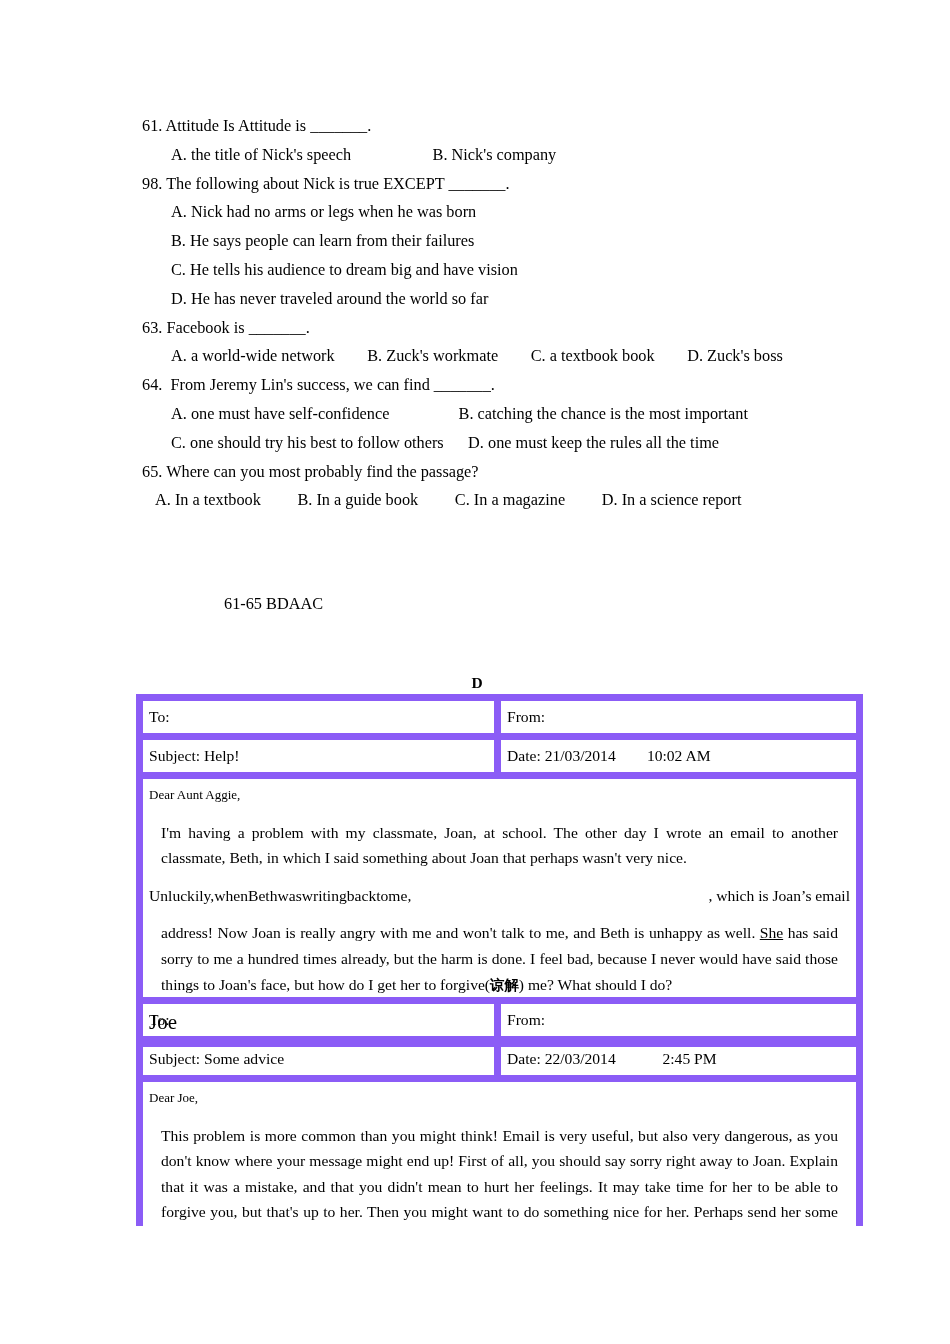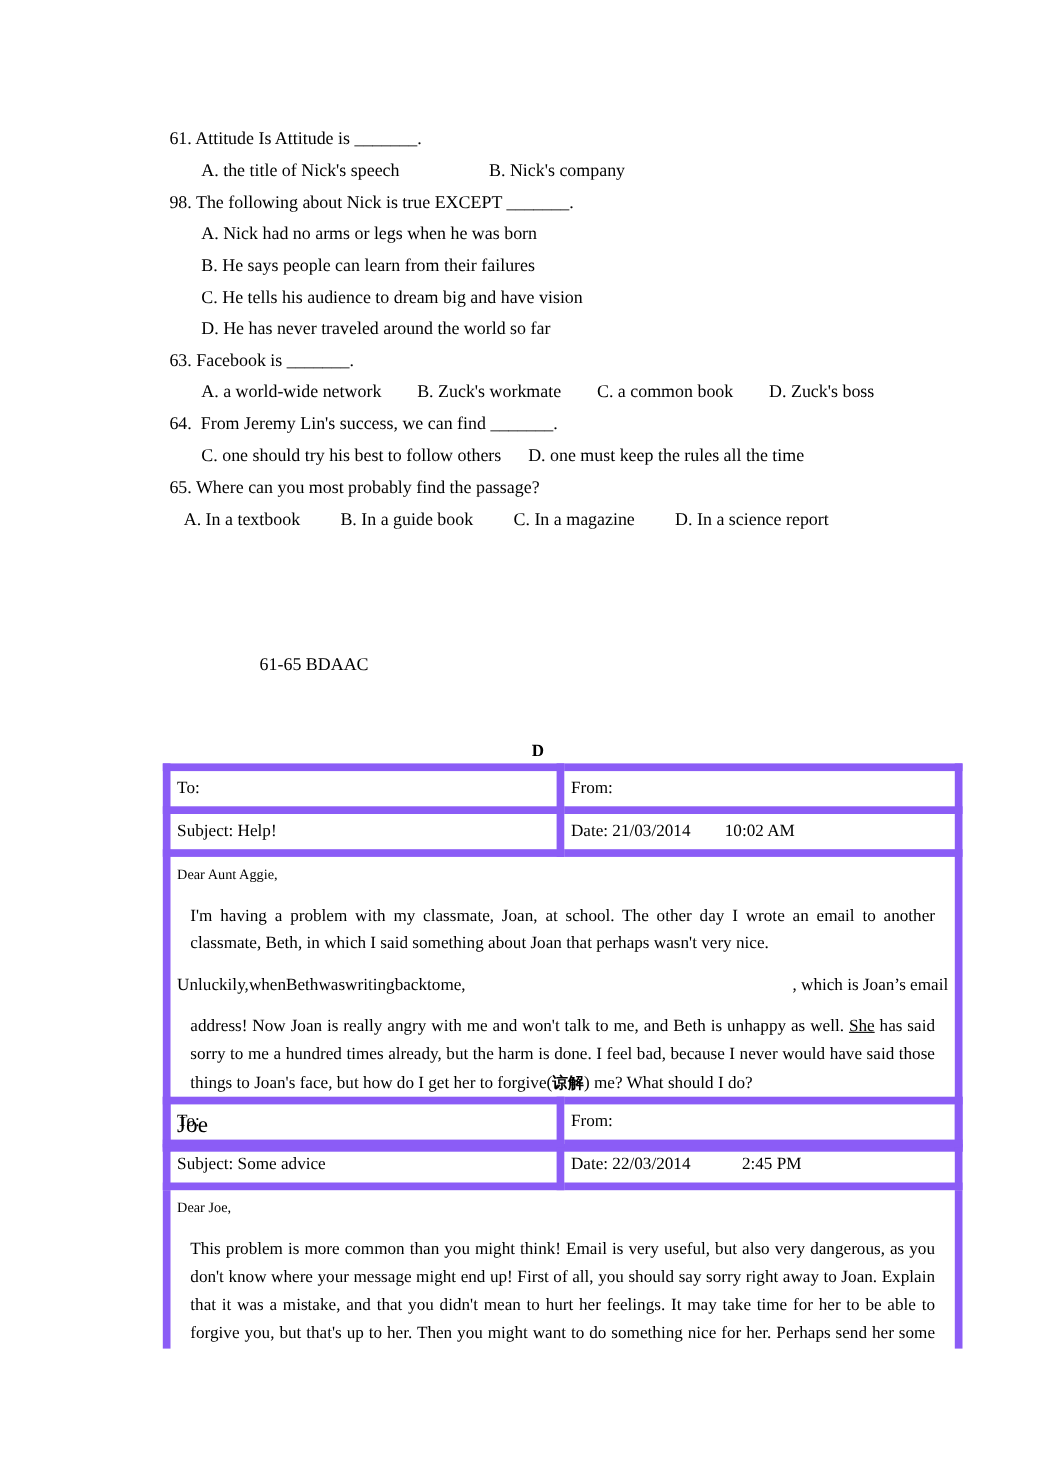--- a/index.html
+++ b/index.html
@@ -10,21 +10,21 @@
   body {
     width: 950px;
     height: 1344px;
     font-family: "Liberation Serif", "DejaVu Serif", serif;
     color: #000000;
     position: relative;
     overflow: hidden;
   }
   .page {
     position: absolute;
-    left: 12px;
+    left: 0;
     top: 0;
     width: 926px;
     height: 1344px;
   }
 
   
   .questions {
     position: absolute;
     left: 142px;
     top: 112px;
@@ -149,25 +149,26 @@
     <div>
       <div class="q-stem">98. The following about Nick is true EXCEPT _______.</div>
       <div class="q-options">A. Nick had no arms or legs when he was born</div>
       <div class="q-options">B. He says people can learn from their failures</div>
       <div class="q-options">C. He tells his audience to dream big and have vision</div>
       <div class="q-options">D. He has never traveled around the world so far</div>
     </div>
 
     <div>
       <div class="q-stem">63. Facebook is _______.</div>
-      <div class="q-options">A. a world-wide network        B. Zuck's workmate        C. a common book        D. Zuck's boss</div>
+      <div class="q-options">A. a world-wide network        B. Zuck's workmate        C. a textbook book        D. Zuck's boss</div>
     </div>
 
     <div>
       <div class="q-stem">64.  From Jeremy Lin's success, we can find _______.</div>
+      <div class="q-options">A. one must have self-confidence                 B. catching the chance is the most important</div>
       <div class="q-options">C. one should try his best to follow others      D. one must keep the rules all the time</div>
     </div>
 
     <div>
       <div class="q-stem">65. Where can you most probably find the passage?</div>
       <div class="q-options narrow">A. In a textbook         B. In a guide book         C. In a magazine         D. In a science report</div>
     </div>
 
   </div>
 

